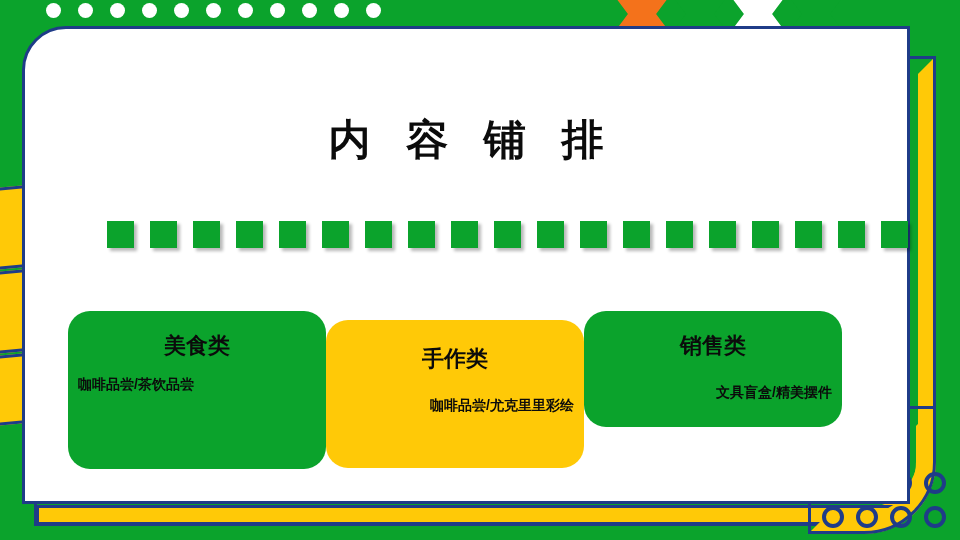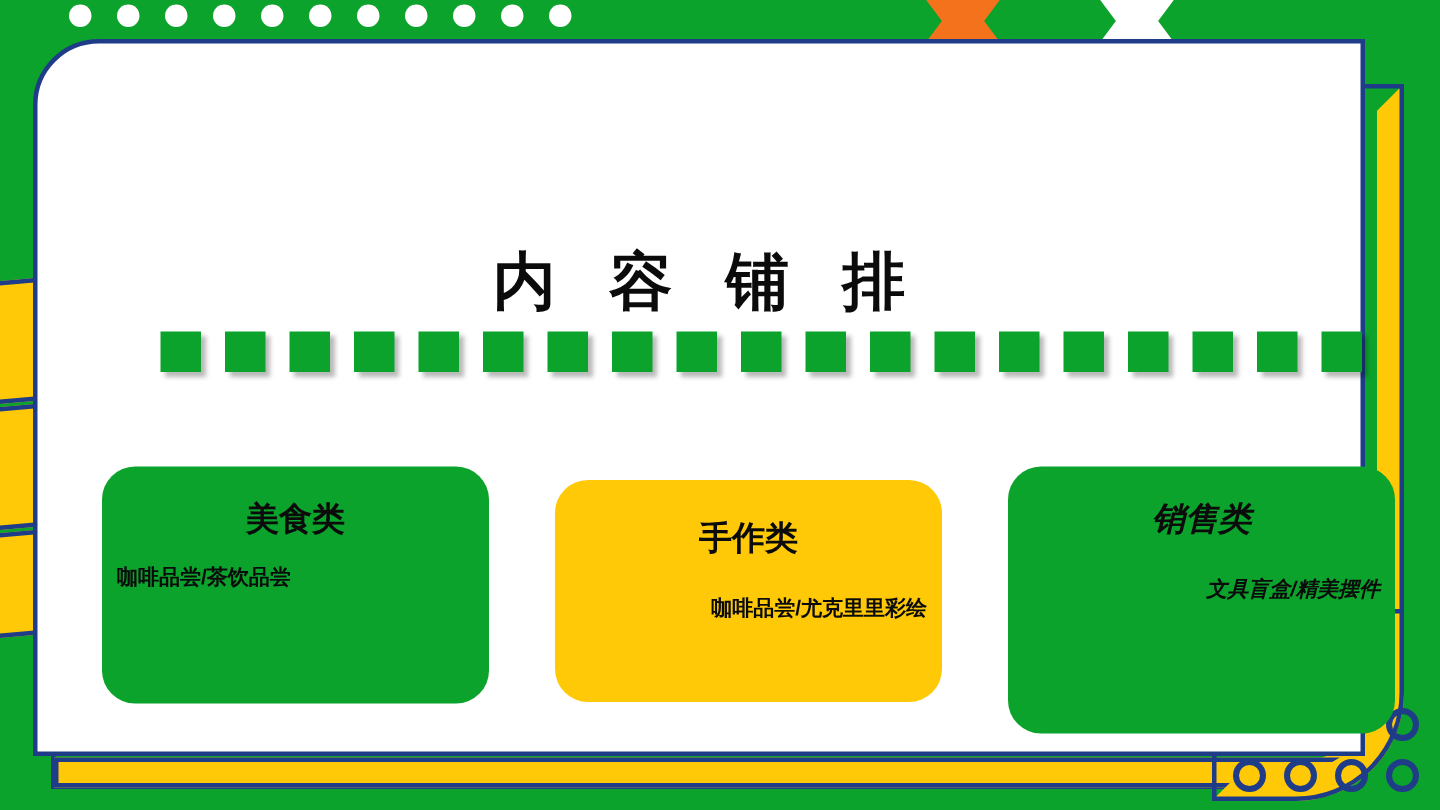--- a/index.html
+++ b/index.html
@@ -156,21 +156,20 @@
     top: 90px;
     left: 0;
     right: 0;
     text-align: center;
     font-size: 42px;
     font-weight: 700;
     color: #0B0B0B;
     letter-spacing: 12px;
     text-indent: 12px;
     line-height: 1;
-    margin-top: 48px;
   }
 
   
   .square-row {
     position: absolute;
     top: 192px;
     left: 82px;
     display: flex;
     gap: 16px;
   }
@@ -182,35 +181,34 @@
   }
 
   
   .cards {
     position: absolute;
     top: 282px;
     left: 43px;
     width: 872px;
     display: flex;
     justify-content: flex-start;
-    gap: 44px;
   }
   .cat-card {
     width: 258px;
     border-radius: 22px;
     padding: 14px 10px;
     box-sizing: border-box;
     text-align: center;
     color: #0B0B0B;
     display: flex;
     flex-direction: column;
   }
   .cat-card.green  { background: #0BA32C; height: 158px; }
   .cat-card.yellow { background: #FFC907; height: 148px; margin-top: 9px; }
-  .cat-card.tall   { height: 178px; font-style: italic; }
+  .cat-card.tall   { height: 116px; }
 
   .cat-title {
     font-size: 22px;
     font-weight: 700;
     margin: 8px 0 4px 0;
     line-height: 1.2;
   }
   .cat-card.yellow .cat-title { margin-top: 12px; }
   .cat-body {
     flex: 1;

